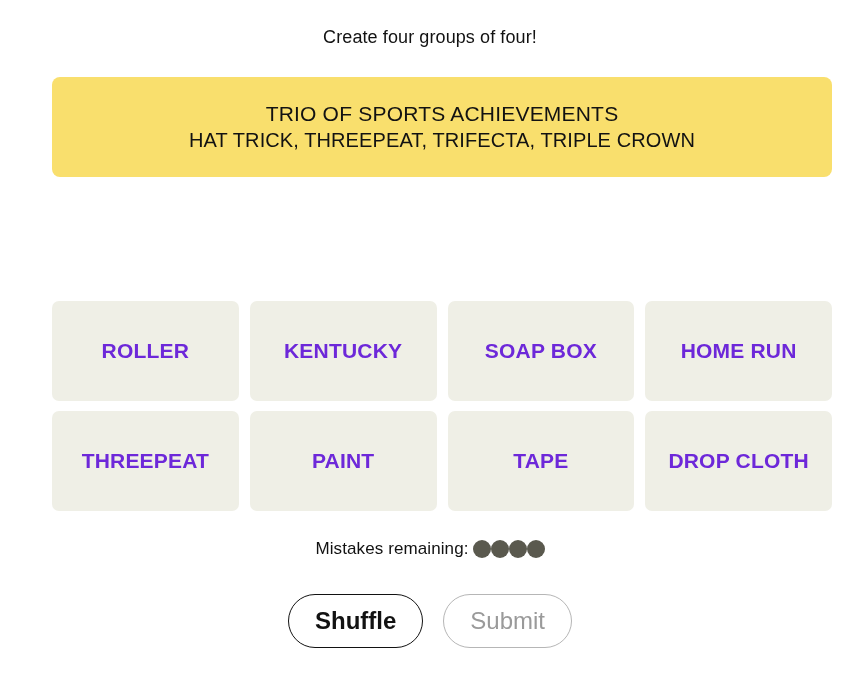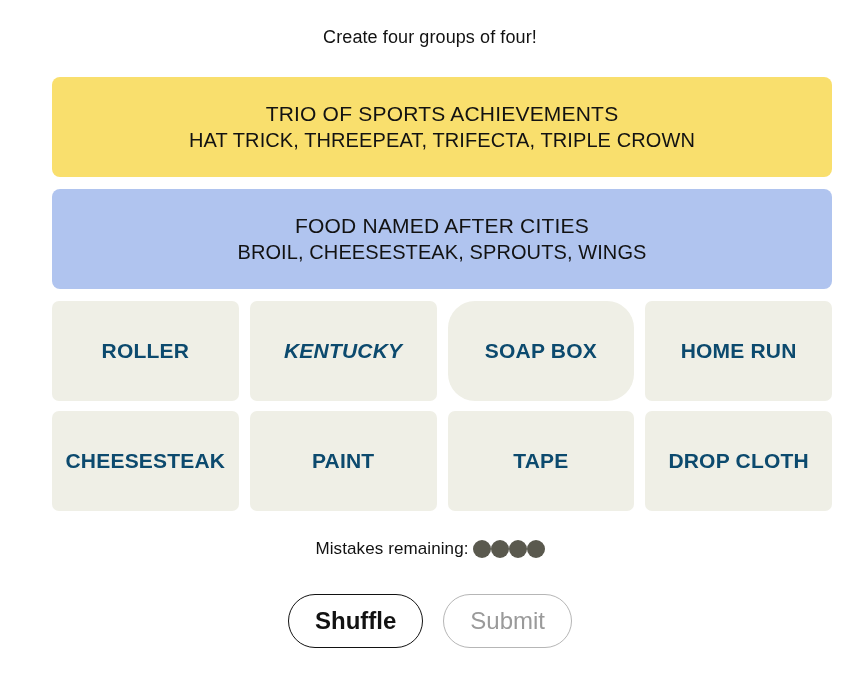--- a/index.html
+++ b/index.html
@@ -85,21 +85,21 @@
   }
   .tile {
     background: #efefe6;
     border-radius: 7px;
     display: flex;
     align-items: center;
     justify-content: center;
     font-size: 21px;
     font-weight: 700;
     letter-spacing: 0.2px;
-    color: #0c4a6e;
+    color: #6d28d9;
     text-align: center;
     cursor: pointer;
     user-select: none;
     padding: 0 4px;
     box-sizing: border-box;
     white-space: nowrap;
   }
 
   
   .mistakes {
@@ -167,33 +167,29 @@
 
   <div class="instruction">Create four groups of four!</div>
 
   <div class="solved-stack">
 
     <div class="solved-band" id="band0" style="background: rgb(249, 223, 109);">
       <div class="solved-title">TRIO OF SPORTS ACHIEVEMENTS</div>
       <div class="solved-words">HAT TRICK, THREEPEAT, TRIFECTA, TRIPLE CROWN</div>
     </div>
 
-    <div class="solved-band" id="band1" style="background: rgb(176, 196, 239);">
-      <div class="solved-title">FOOD NAMED AFTER CITIES</div>
-      <div class="solved-words">BROIL, CHEESESTEAK, SPROUTS, WINGS</div>
-    </div>
 
   </div>
 
   <div class="grid">
     <div class="tile" style="background: rgb(239, 239, 230);">ROLLER</div>
-    <div class="tile" style="background: rgb(239, 239, 230); font-style: italic;">KENTUCKY</div>
-    <div class="tile" style="background: rgb(239, 239, 230); border-radius: 27px;">SOAP BOX</div>
+    <div class="tile" style="background: rgb(239, 239, 230);">KENTUCKY</div>
+    <div class="tile" style="background: rgb(239, 239, 230);">SOAP BOX</div>
     <div class="tile" style="background: rgb(239, 239, 230);">HOME RUN</div>
-    <div class="tile" style="background: rgb(239, 239, 230);">CHEESESTEAK</div>
+    <div class="tile" style="background: rgb(239, 239, 230);">THREEPEAT</div>
     <div class="tile" style="background: rgb(239, 239, 230);">PAINT</div>
     <div class="tile" style="background: rgb(239, 239, 230);">TAPE</div>
     <div class="tile" style="background: rgb(239, 239, 230);">DROP CLOTH</div>
   </div>
 
   <div class="mistakes">
     <span class="mistakes-label">Mistakes remaining:</span>
     <span class="dot" style="background: rgb(90, 89, 78);"></span>
     <span class="dot" style="background: rgb(90, 89, 78);"></span>
     <span class="dot" style="background: rgb(90, 89, 78);"></span>

